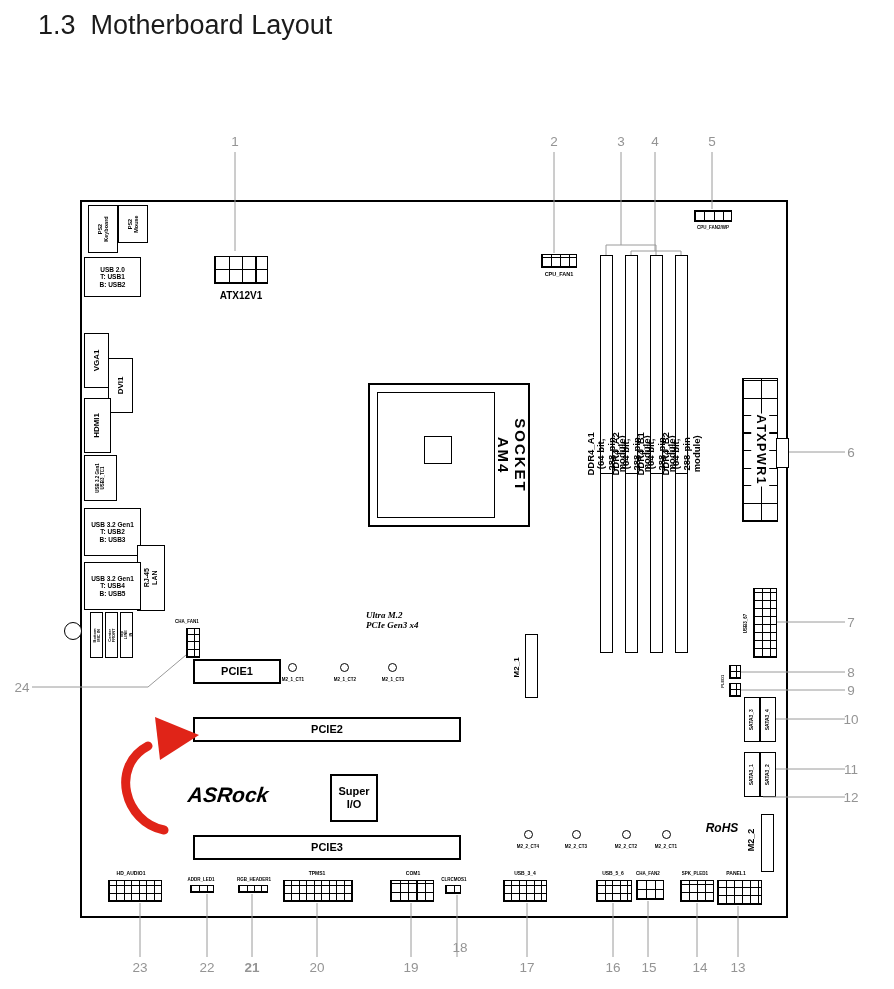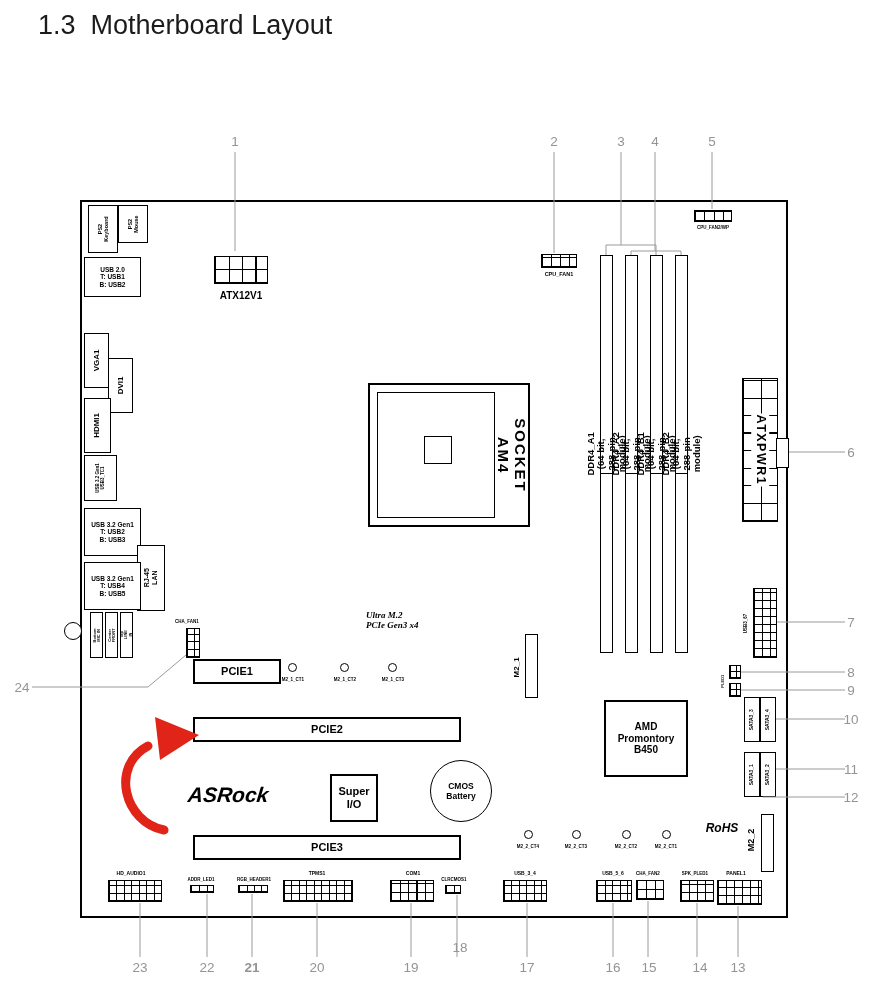--- a/index.html
+++ b/index.html
@@ -154,28 +154,23 @@
 
   <div class="box b2 c" style="left:193px;top:659px;width:88px;height:25px;font-size:11px;">PCIE1</div>
   <div class="circ" style="left:288px;top:663px;width:9px;height:9px;"></div>
   <div class="circ" style="left:340px;top:663px;width:9px;height:9px;"></div>
   <div class="circ" style="left:388px;top:663px;width:9px;height:9px;"></div>
   <div class="lab" style="left:272px;top:677px;width:42px;font-size:4.5px;">M2_1_CT1</div>
   <div class="lab" style="left:324px;top:677px;width:42px;font-size:4.5px;">M2_1_CT2</div>
   <div class="lab" style="left:372px;top:677px;width:42px;font-size:4.5px;">M2_1_CT3</div>
 
   <div class="box b2 c" style="left:193px;top:717px;width:268px;height:25px;font-size:11px;">PCIE2</div>
-  <div class="box b2 c" style="left:604px;top:700px;width:84px;height:77px;font-size:10px;">AMD
-Promontory
-B450</div>
   <div class="logo" style="left:188px;top:783px;">ASRock</div>
   <div class="box b2 c" style="left:330px;top:774px;width:48px;height:48px;font-size:11px;">Super
 I/O</div>
-  <div class="circ c" style="left:430px;top:760px;width:62px;height:62px;border-width:1.5px;font-size:8.5px;display:flex;">CMOS
-Battery</div>
 
   <div class="box b2 c" style="left:193px;top:835px;width:268px;height:25px;font-size:11px;">PCIE3</div>
   <div class="circ" style="left:524px;top:830px;width:9px;height:9px;"></div>
   <div class="circ" style="left:572px;top:830px;width:9px;height:9px;"></div>
   <div class="circ" style="left:622px;top:830px;width:9px;height:9px;"></div>
   <div class="circ" style="left:662px;top:830px;width:9px;height:9px;"></div>
   <div class="lab" style="left:506px;top:844px;width:44px;font-size:4.5px;">M2_2_CT4</div>
   <div class="lab" style="left:554px;top:844px;width:44px;font-size:4.5px;">M2_2_CT3</div>
   <div class="lab" style="left:604px;top:844px;width:44px;font-size:4.5px;">M2_2_CT2</div>
   <div class="lab" style="left:644px;top:844px;width:44px;font-size:4.5px;">M2_2_CT1</div>

